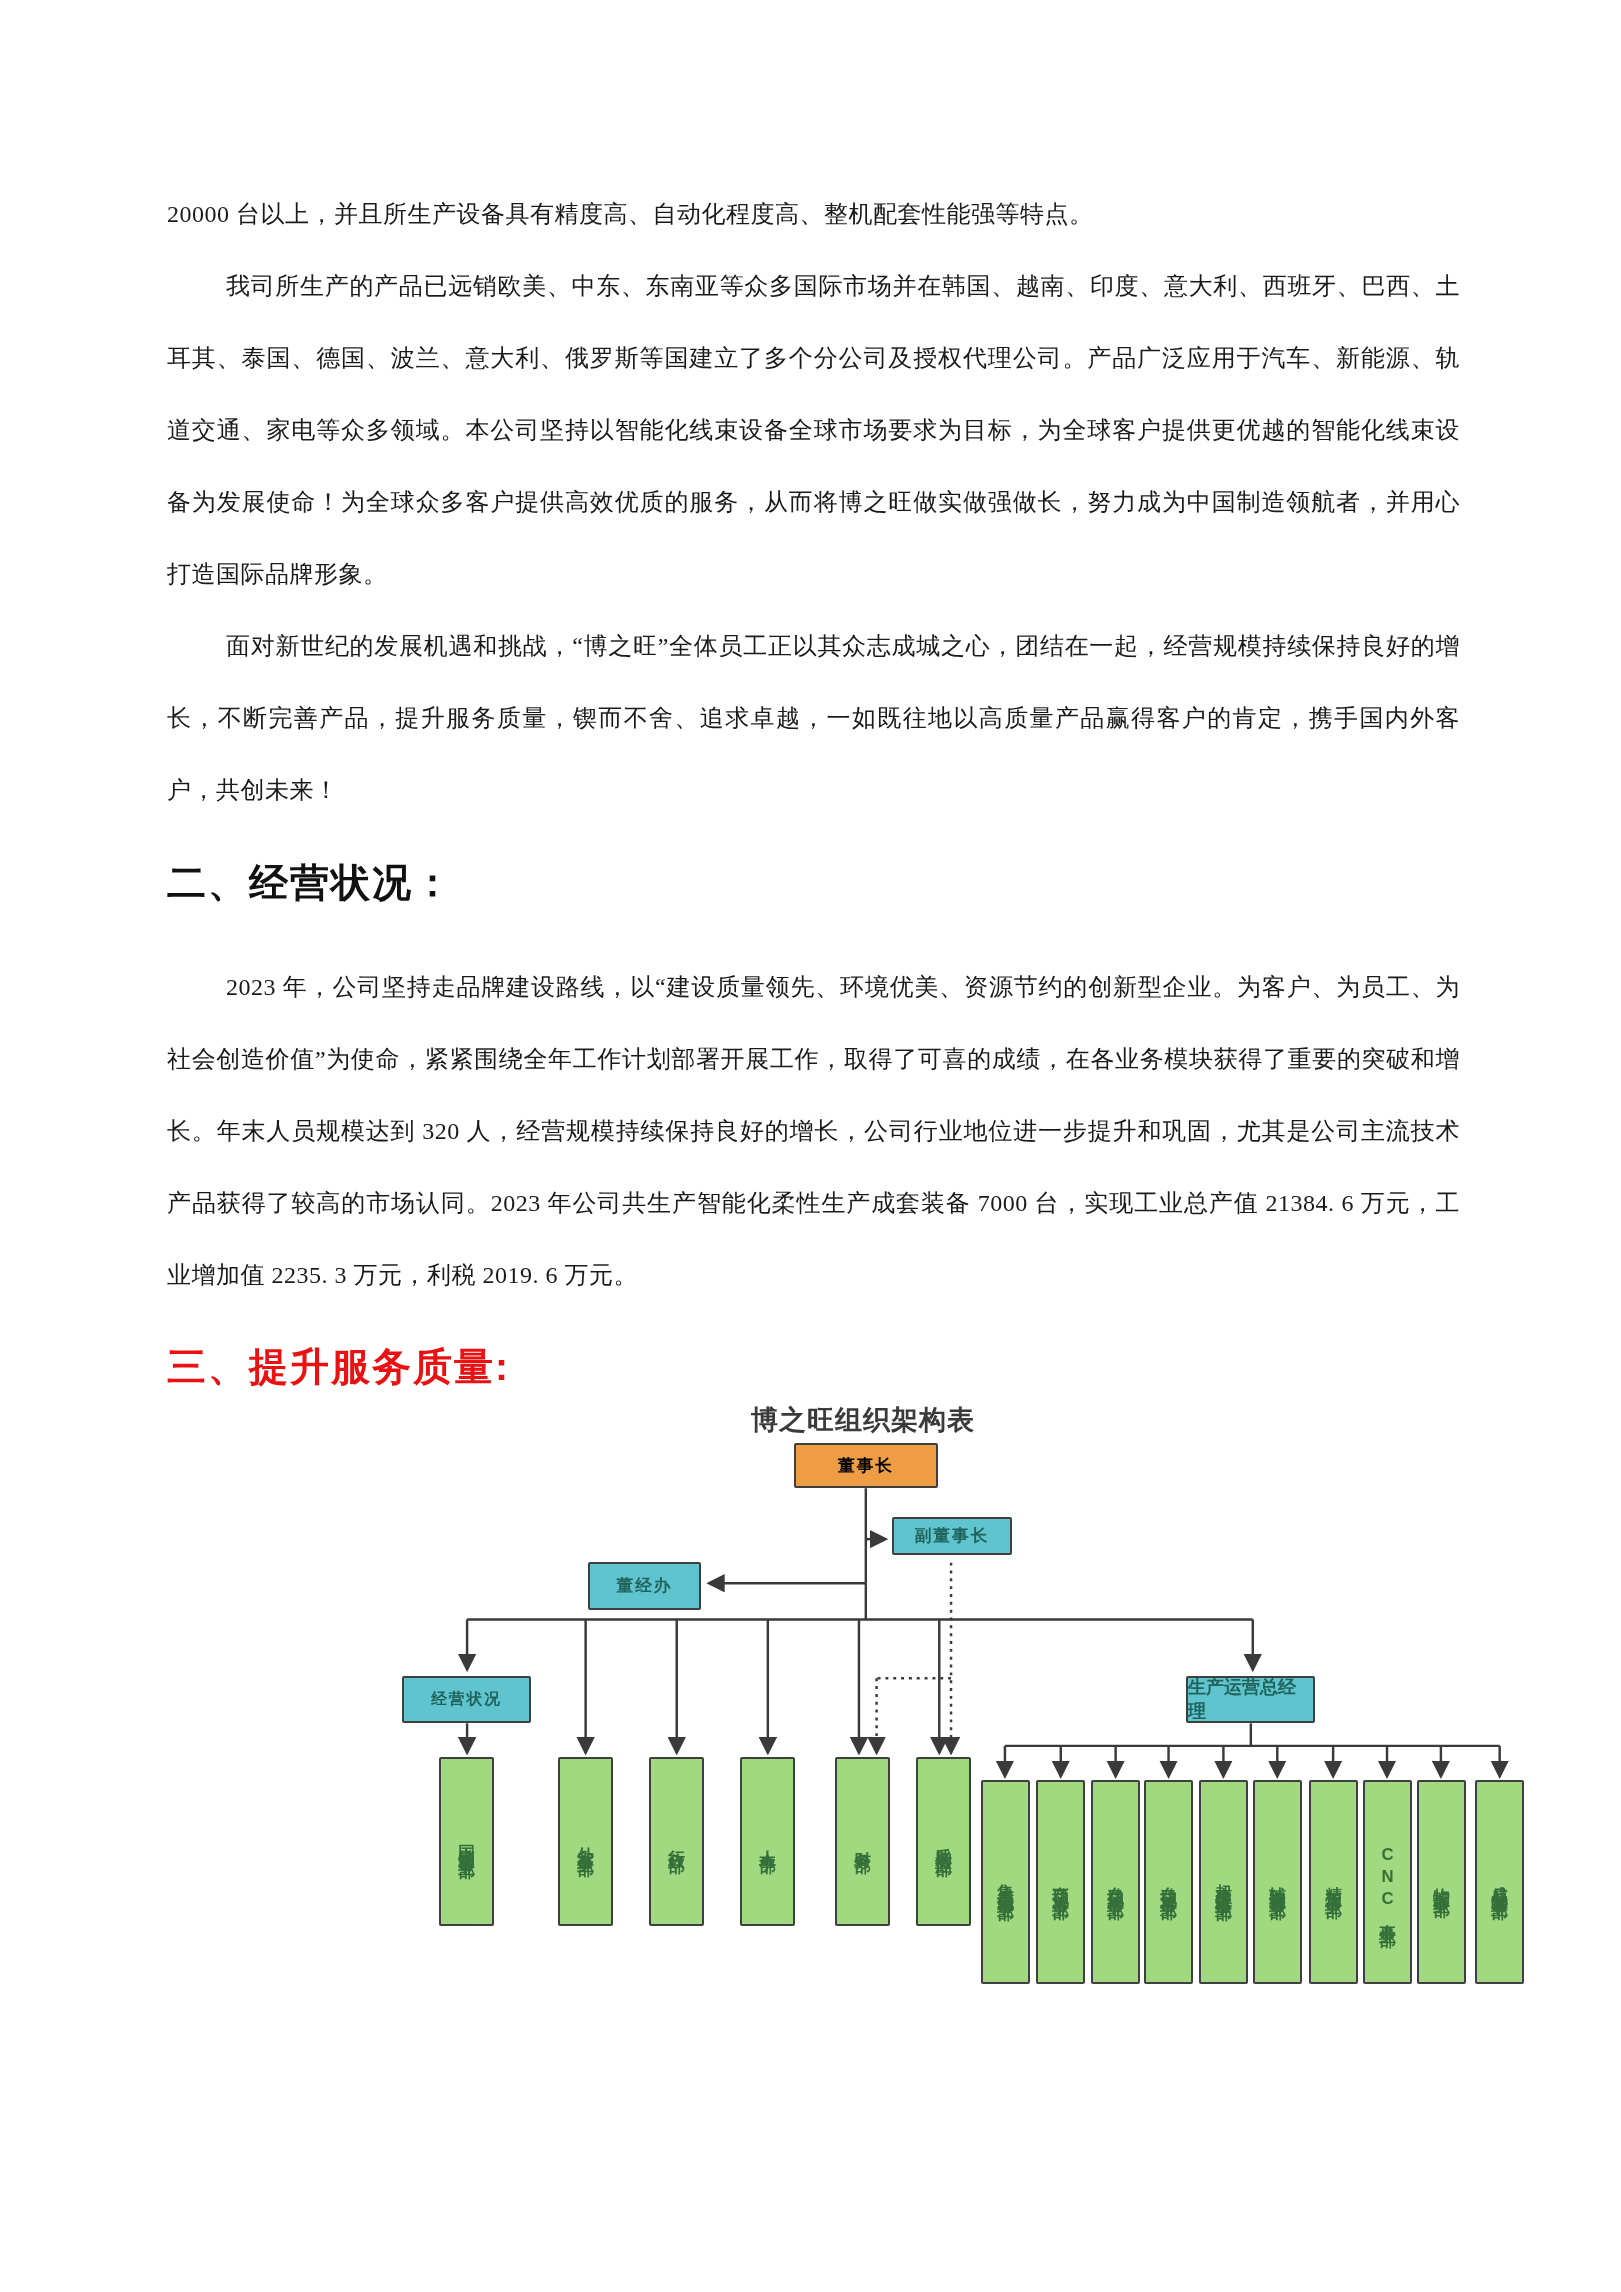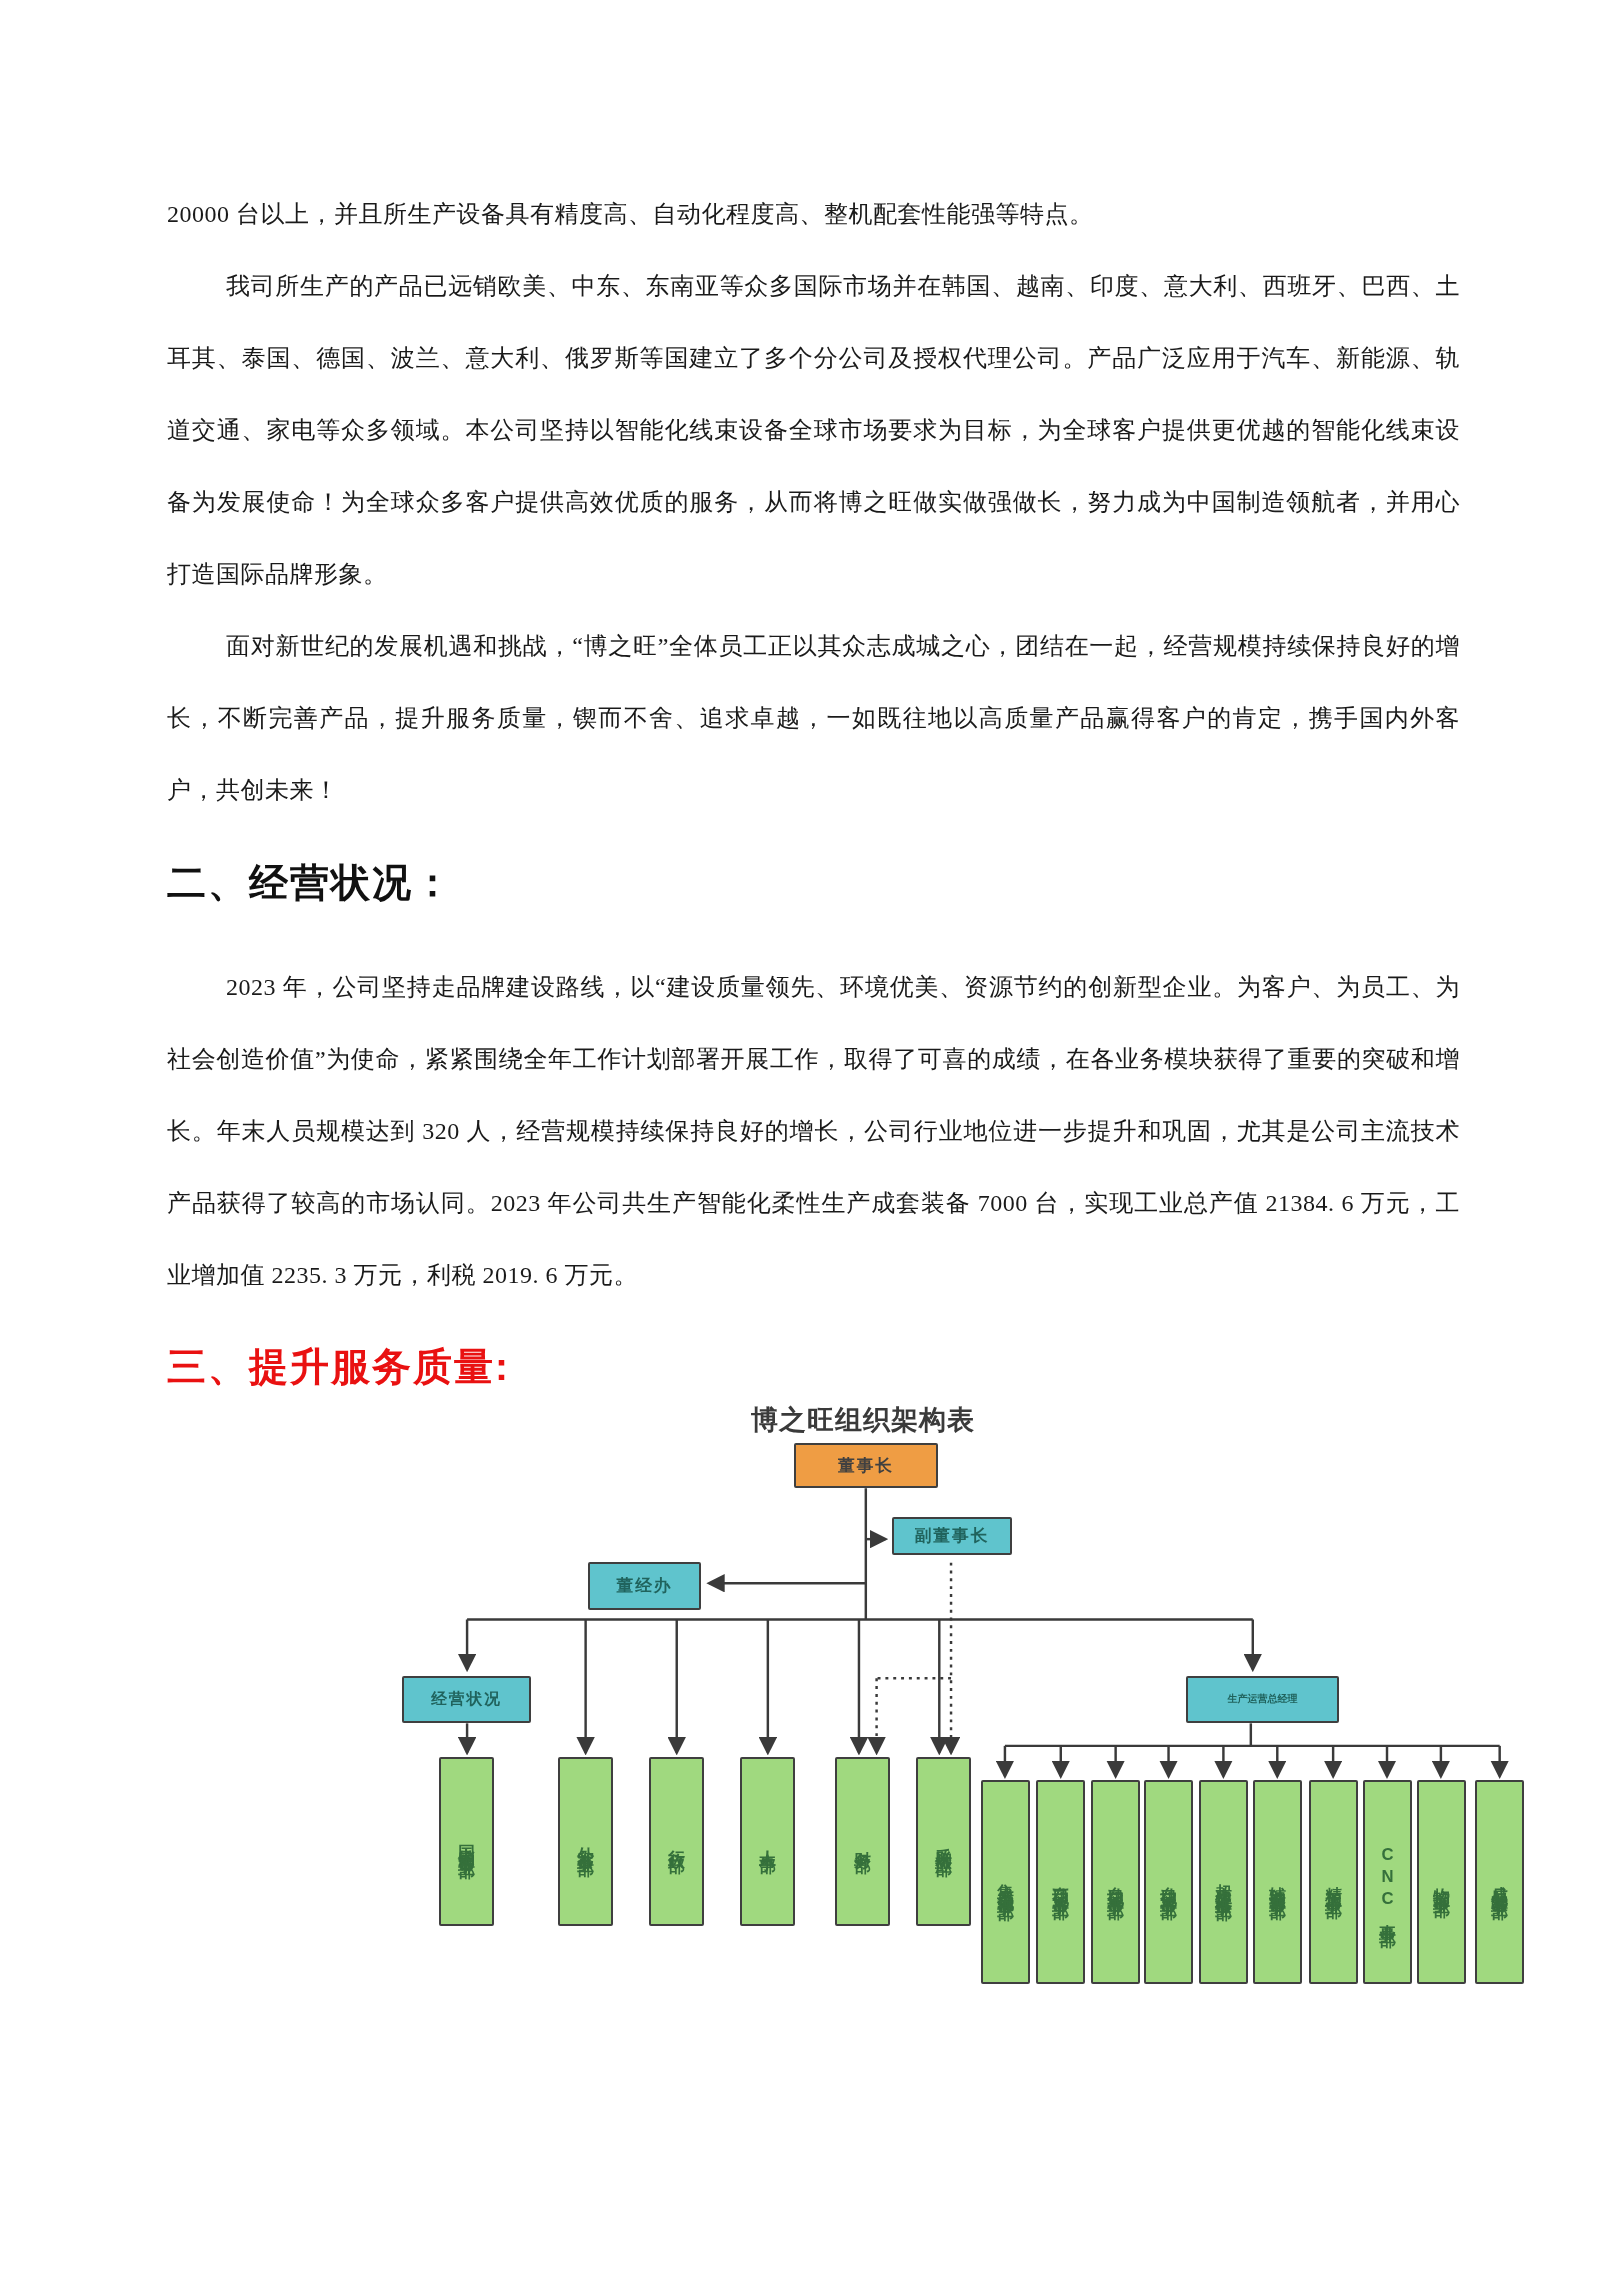--- a/index.html
+++ b/index.html
@@ -27,21 +27,21 @@
   .chart svg{position:absolute;left:0;top:0;}
   .chart-title{
     position:absolute;left:549px;top:0;width:294px;text-align:center;
     font-size:27px;font-weight:bold;color:#3a3a3a;letter-spacing:1px;
   }
   .node{
     position:absolute;box-sizing:border-box;border:2px solid #3f3f3f;border-radius:2px;
     display:flex;align-items:center;justify-content:center;
     font-weight:bold;font-size:16.7px;letter-spacing:2px;
   }
-  .node-orange{background:var(--chairman_fill,#ef9d44);color:#404040;}
+  .node-orange{background:var(--chairman_fill,#ef9d44);color:#000000;}
   .node-teal{background:var(--manager_fill,#5fc4cd);color:#20635d;}
   .node-green{
     background:var(--dept_fill,#a0d97f);color:#35703b;
     writing-mode:vertical-rl;text-orientation:upright;letter-spacing:2.9px;font-size:16.7px;
   }
 </style>
 </head>
 <body>
 
 <div class="page">
@@ -94,21 +94,21 @@
         <line x1="724" y1="282" x2="724" y2="358" stroke-dasharray="3 5" marker-end="url(#ah)"></line>
       </g>
     </svg>
 
     <div class="chart-title">博之旺组织架构表</div>
 
     <div class="node node-orange" style="left:627px;top:41px;width:144px;height:45px;">董事长</div>
     <div class="node node-teal" style="left:725px;top:115px;width:120px;height:38px;">副董事长</div>
     <div class="node node-teal" style="left:421px;top:160px;width:113px;height:48px;">董经办</div>
     <div class="node node-teal" style="left:235px;top:274px;width:129px;height:47px;font-size:15.7px;">经营状况</div>
-    <div class="node node-teal" style="left:1019px;top:274px;width:153px;height:47px;font-size:10px;letter-spacing:0;">生产运营总经理</div>
+    <div class="node node-teal" style="left:1019px;top:274px;width:129px;height:47px;font-size:18px;letter-spacing:0;">生产运营总经理</div>
 
     <div class="node node-green" style="left:272px;top:355px;width:55px;height:169px;">国内销售事业部</div>
     <div class="node node-green" style="left:391px;top:355px;width:55px;height:169px;">外贸事业部</div>
     <div class="node node-green" style="left:482px;top:355px;width:55px;height:169px;">行政部</div>
     <div class="node node-green" style="left:573px;top:355px;width:55px;height:169px;">人事部</div>
     <div class="node node-green" style="left:668px;top:355px;width:55px;height:169px;">财务部</div>
     <div class="node node-green" style="left:749px;top:355px;width:55px;height:169px;">采购供应部</div>
 
     <div class="node node-green" style="left:814px;top:378px;width:49px;height:204px;">集成自动化事业部</div>
     <div class="node node-green" style="left:869px;top:378px;width:49px;height:204px;">自动化一事业部</div>

